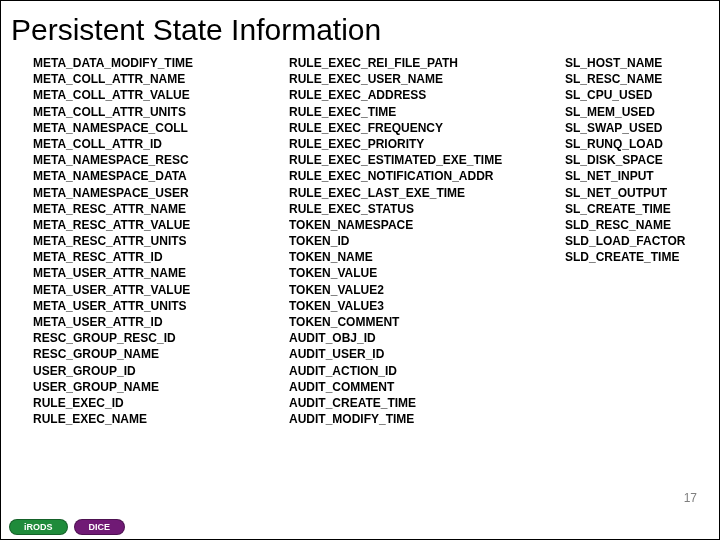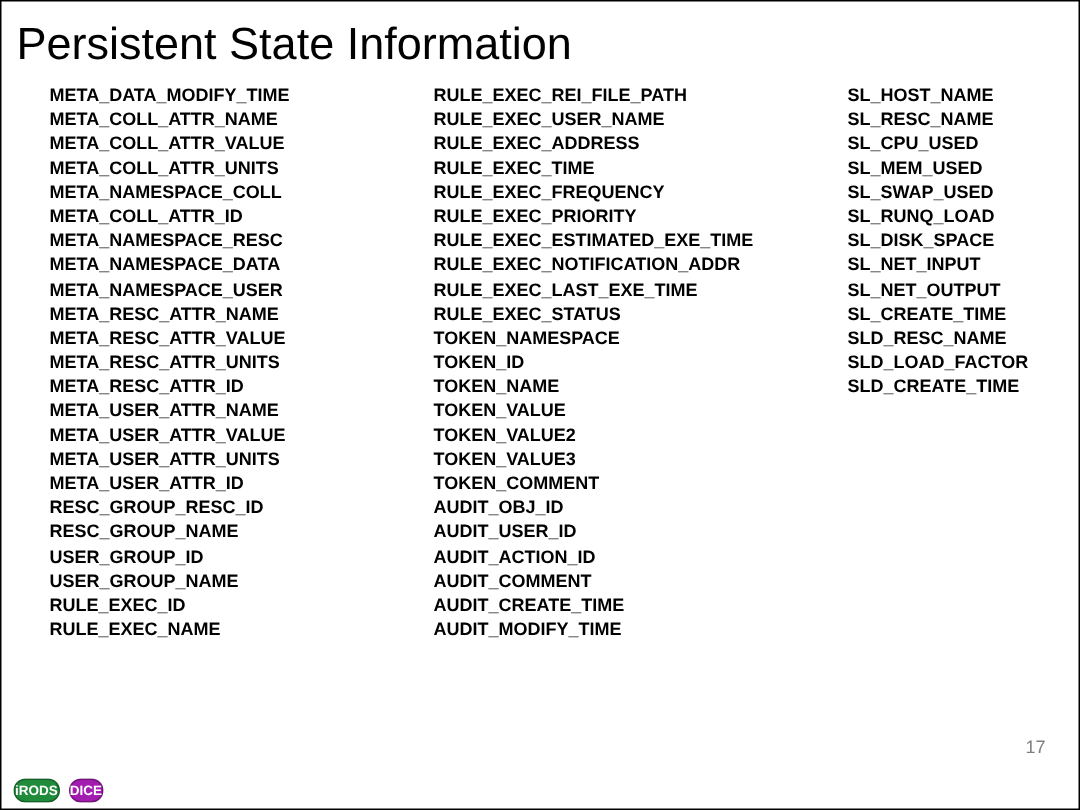--- a/index.html
+++ b/index.html
@@ -12,23 +12,23 @@
   .col:nth-child(2){ width: 230px; }
   .col:nth-child(3){ width: 160px; margin-right: 0; }
   .item { font-size: 12px; font-weight: 700; line-height: 1.35; white-space: nowrap; }
   .footer { position: absolute; left: 0; right: 0; bottom: 0; height: 60px; }
   .pagenum { position: absolute; right: 22px; bottom: 34px; font-size: 12px; color: #7f7f7f; }
   .logos { position: absolute; left: 8px; bottom: 4px; display: flex; align-items: center; gap: 6px; }
   .renci { position: absolute; left: 8px; bottom: 22px; display: flex; align-items: center; }
   .renci-swirl { width: 28px; height: 28px; position: relative; }
   .renci-swirl::before { content: ""; position: absolute; inset: 0; border: 4px solid transparent; border-top-color: #2e75b6; border-right-color: #4aa35a; border-radius: 50%; transform: rotate(20deg); }
   .renci-text { font-size: 20px; font-weight: 400; color: #555; letter-spacing: -0.5px; margin-left: -2px; }
-  .pill { display: inline-flex; align-items: center; justify-content: center; height: 16px; padding: 0 0; border-radius: 8px; font-size: 9px; font-weight: 700; color: #fff; border: 1px solid rgba(0,0,0,0.3); }
+  .pill { display: inline-flex; align-items: center; justify-content: center; height: 16px; padding: 0 14px; border-radius: 8px; font-size: 9px; font-weight: 700; color: #fff; border: 1px solid rgba(0,0,0,0.3); }
   .pill.irods { background: #1f8b3b; }
-  .pill.dice  { background: #a21caf; }
+  .pill.dice  { background: #701a75; }
 </style>
 </head>
 <body>
 
 <div class="slide">
   <div class="title">Persistent State Information</div>
 
   <div class="cols">
     <div class="col">
         <div class="item">META_DATA_MODIFY_TIME</div>

